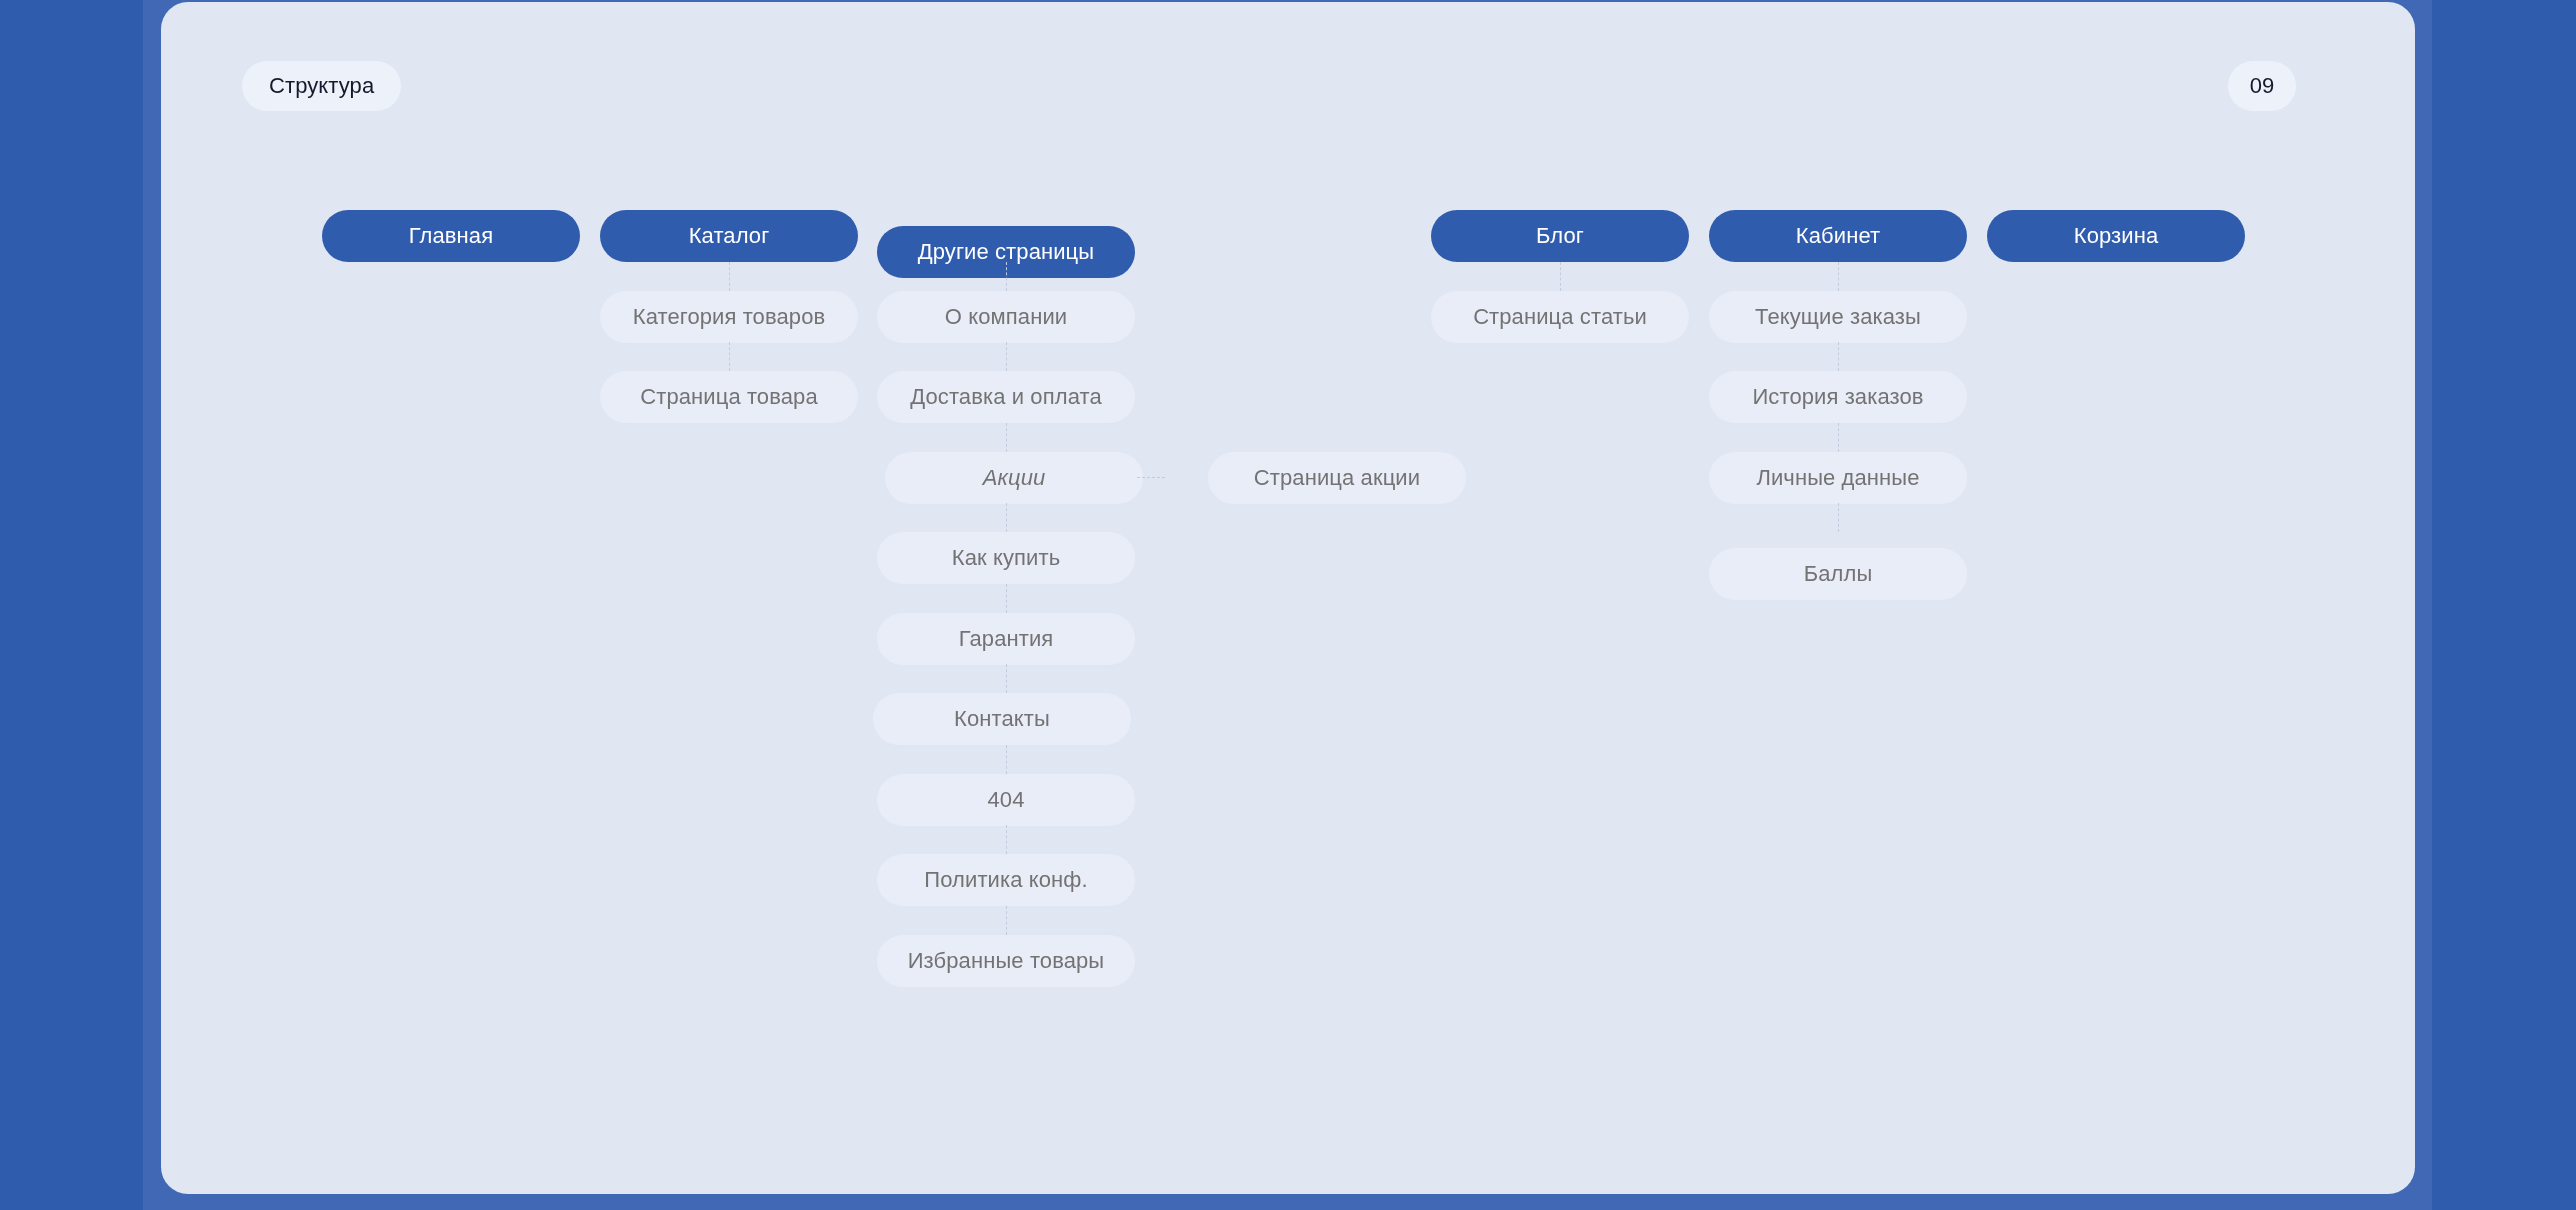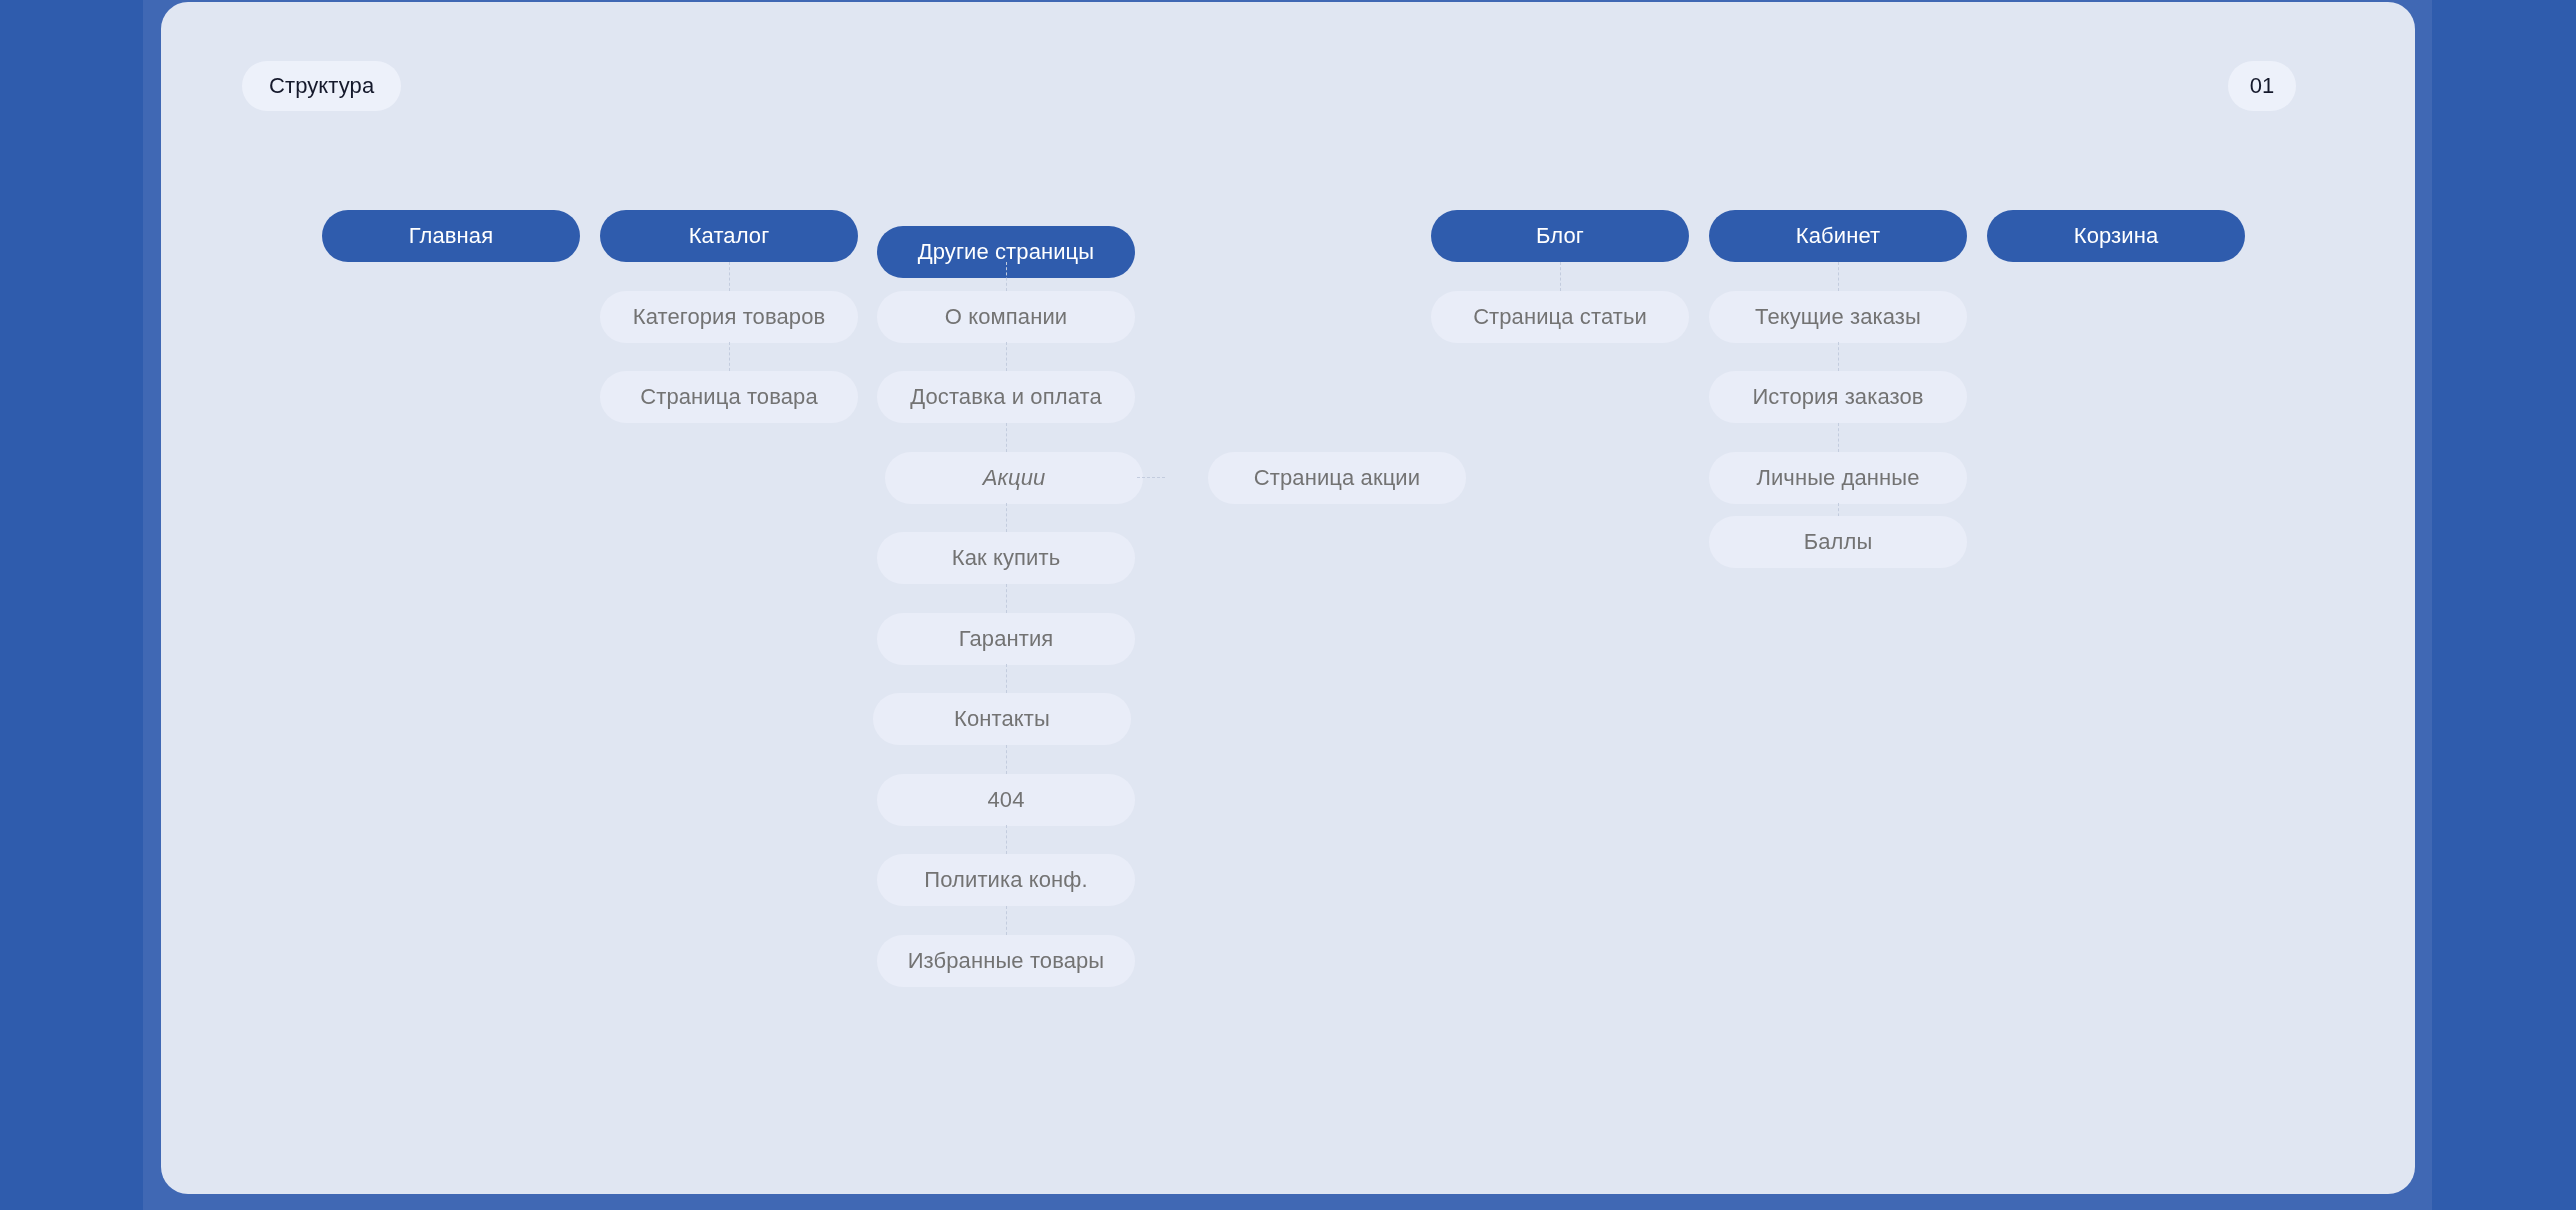--- a/index.html
+++ b/index.html
@@ -81,21 +81,21 @@
 </head>
 <body>
 
 <div class="canvas">
   <div class="band"></div>
 
   <div class="panel"></div>
 
   <div class="badge badge-title">Структура</div>
 
-  <div class="badge badge-page">01</div>
+  <div class="badge badge-page">09</div>
 
   <div class="diagram">
 
     <div class="col">
       <div class="pill root" style="left:161px; top:210px; width:258px;">Главная</div>
     </div>
 
     <div class="col">
       <div class="pill root" style="left:439px; top:210px; width:258px;">Каталог</div>
 
@@ -153,21 +153,21 @@
       <div class="vconn" style="left:1677px; top:262px; height:29px;"></div>
       <div class="pill child" style="left:1548px; top:291px; width:258px;">Текущие заказы</div>
 
       <div class="vconn" style="left:1677px; top:342px; height:29px;"></div>
       <div class="pill child" style="left:1548px; top:371px; width:258px;">История заказов</div>
 
       <div class="vconn" style="left:1677px; top:423px; height:29px;"></div>
       <div class="pill child" style="left:1548px; top:452px; width:258px;">Личные данные</div>
 
       <div class="vconn" style="left:1677px; top:503px; height:29px;"></div>
-      <div class="pill child" style="left:1548px; top:516px; width:258px;">Баллы</div>
+      <div class="pill child" style="left:1548px; top:548px; width:258px;">Баллы</div>
     </div>
 
     <div class="col">
       <div class="pill root" style="left:1826px; top:210px; width:258px;">Корзина</div>
     </div>
 
   </div>
 </div>
 
 

